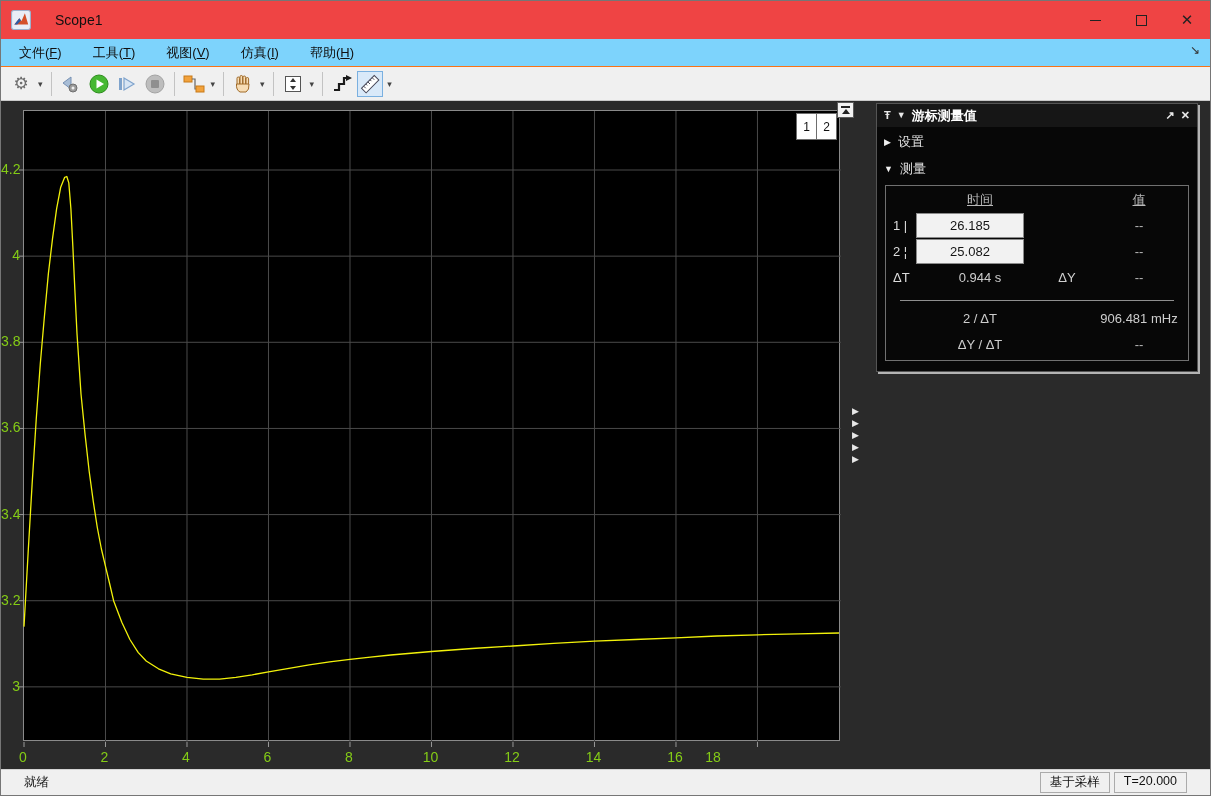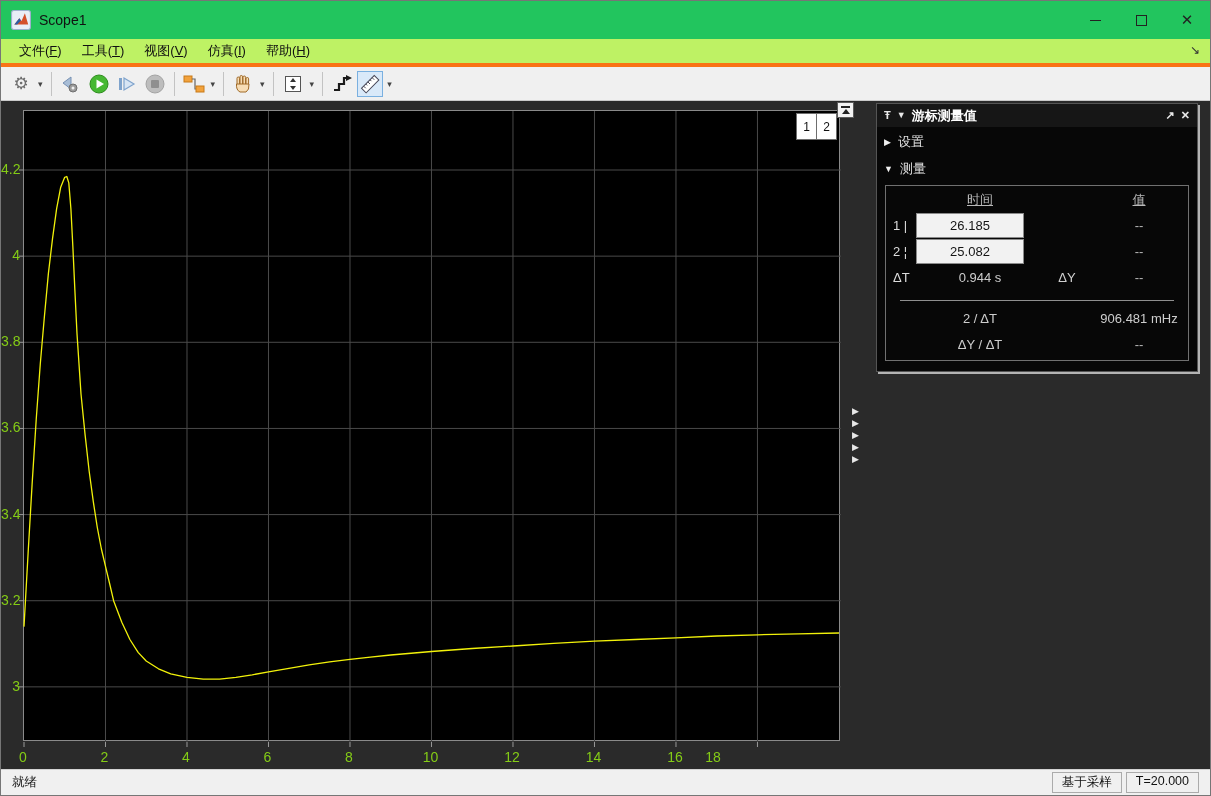--- a/index.html
+++ b/index.html
@@ -1,31 +1,31 @@
 <!DOCTYPE html>
 <html><head>
 <meta charset="utf-8">
 <style>
 * { box-sizing: border-box; margin: 0; padding: 0; }
 html,body { font-family: "Liberation Sans", sans-serif; }
 body { background:#888; }
 .window { position:relative; width:1211px; height:796px; background:#fff; border:1px solid #767676; overflow:hidden; }
 
 
-.titlebar { height:38px; background:#22c55e; display:flex; align-items:center; }
+.titlebar { height:38px; background:#ef4444; display:flex; align-items:center;gap:16px; }
 .app-icon { width:20px; height:20px; margin:0 8px 0 10px; flex:0 0 auto; }
 .title-text { font-size:14px; color:#111; }
 .win-controls { margin-left:auto; display:flex; height:100%; }
 .win-btn { width:46px; height:100%; display:flex; align-items:center; justify-content:center; font-size:13px; color:#222; cursor:default; }
 .win-btn.min span { display:block; width:11px; border-top:1px solid #222; }
 .win-btn.max span { display:block; width:11px; height:11px; border:1px solid #222; }
 .win-btn.close { font-size:15px; }
 
 
-.menubar { position:relative; height:28px; background:#bef264; border-bottom:4px solid #f97316; display:flex; align-items:center; padding-left:8px; }
+.menubar { position:relative; height:28px; background:#7dd3fc; border-bottom:1px solid #f97316; display:flex; align-items:center; padding-left:8px;gap:11px; }
 .menu-item { font-size:13px; color:#111; padding:4px 10px; cursor:default; }
 .menu-dock { position:absolute; right:10px; top:4px; font-size:12px; color:#333; }
 
 
 .toolbar { height:34px; background:#f0f0f0; border-bottom:1px solid #c9c9c9; display:flex; align-items:center; padding-left:6px; }
 .tb-btn { height:26px; min-width:26px; display:flex; align-items:center; justify-content:center; margin:0 1px; border:1px solid transparent; }
 .tb-caret { font-size:9px; color:#444; padding:0 3px; }
 .tb-sep { width:1px; height:24px; background:#c3c3c3; margin:0 5px; }
 .tb-btn.active { background:#d9e9f9; border:1px solid #7ab0e0; }
 .gear-glyph { font-size:17px; color:#6d6d6d; line-height:1; }
@@ -58,21 +58,21 @@
 .m-c2 { text-align:center; }
 .m-c3 { text-align:center; }
 .m-c4 { text-align:center; color:#b9b9b9; }
 .m-lab { padding-left:7px; color:#dcdcdc; white-space:pre; }
 .m-input { width:108px; height:25px; background:#f2f2f2; border:1px solid #8a8a8a; color:#141414; display:flex; align-items:center; justify-content:center; font-size:13px; }
 .m-input.stack { margin-bottom:-1px; }
 .m-val { color:#cdcdcd; }
 .m-div { border-top:1px solid #8f8f8f; margin:10px 14px 4px; }
 
 
-.statusbar { height:26px; background:#f0f0f0; border-top:1px solid #d3d3d3; display:flex; align-items:center; font-size:12.5px; color:#111; padding:0 11px; }
+.statusbar { height:26px; background:#f0f0f0; border-top:1px solid #d3d3d3; display:flex; align-items:center; font-size:12.5px; color:#111; padding:0 23px; }
 .status-right { margin-left:auto; display:flex; gap:4px; }
 .status-box { border:1px solid #ababab; background:#f0f0f0; padding:1px 9px; font-size:12.5px; }
 </style>
 </head>
 <body>
 
 <div class="window">
 
   <div class="titlebar">
     <svg class="app-icon" viewBox="0 0 18 18">

